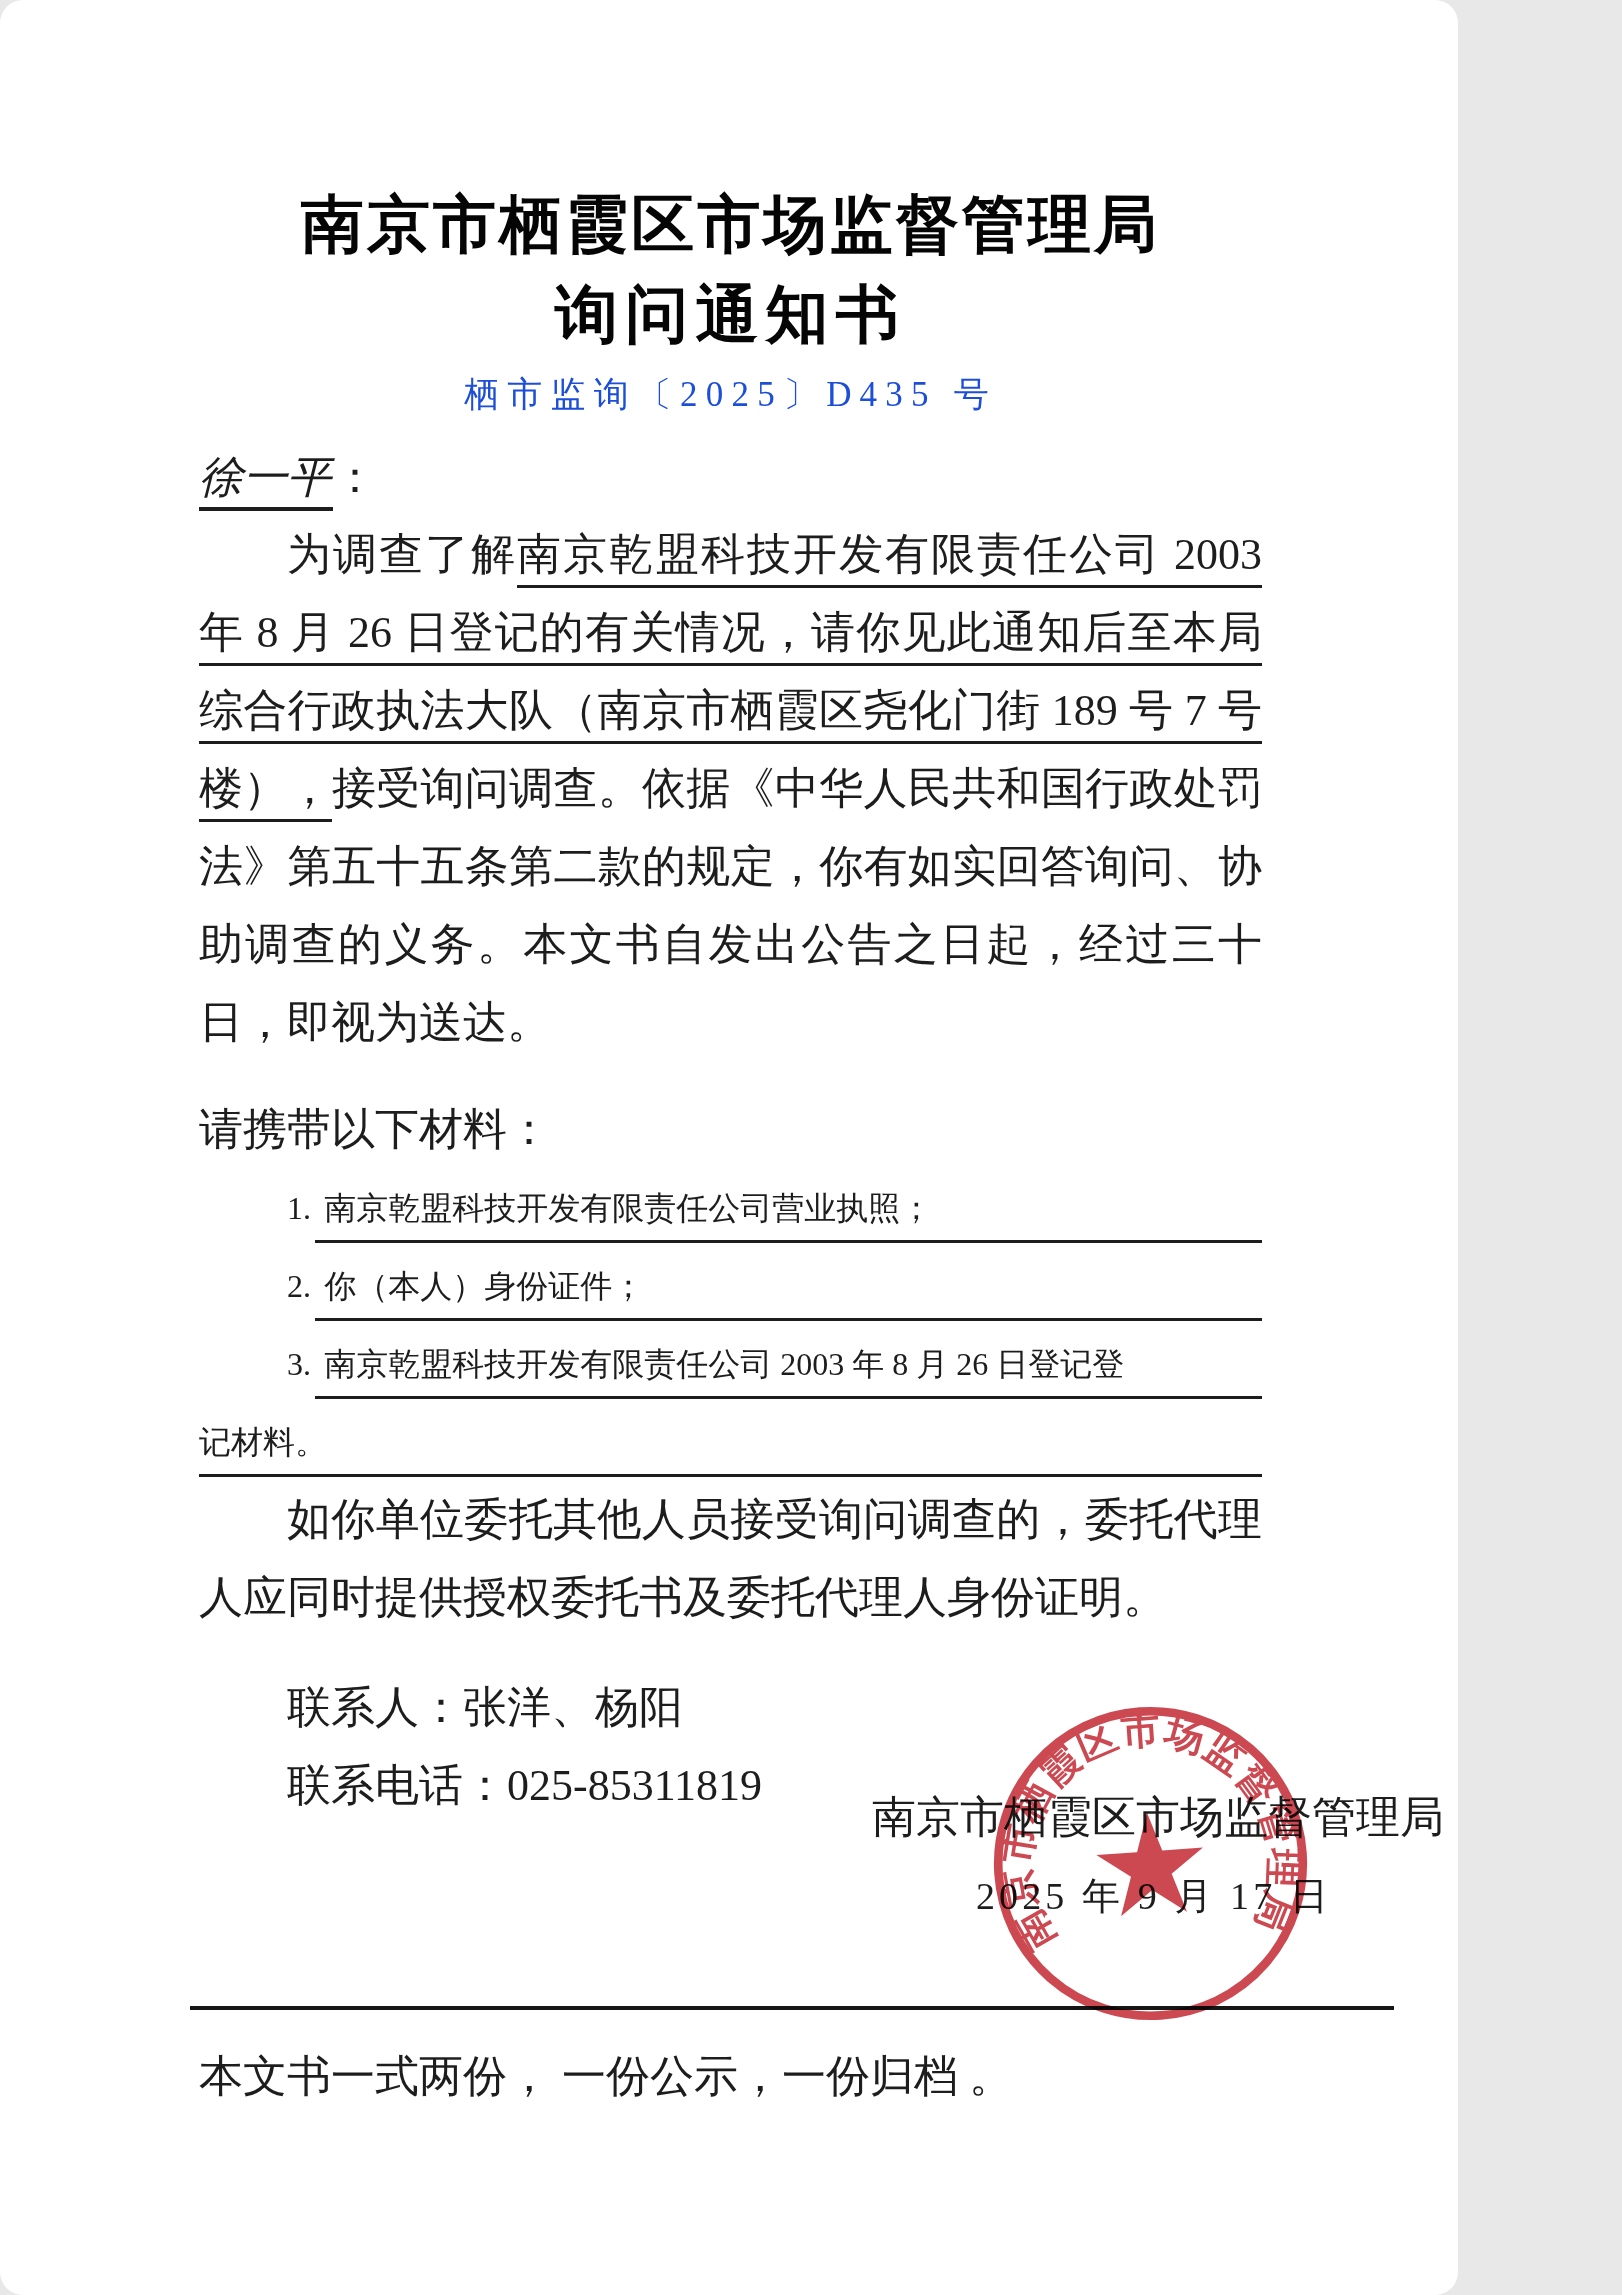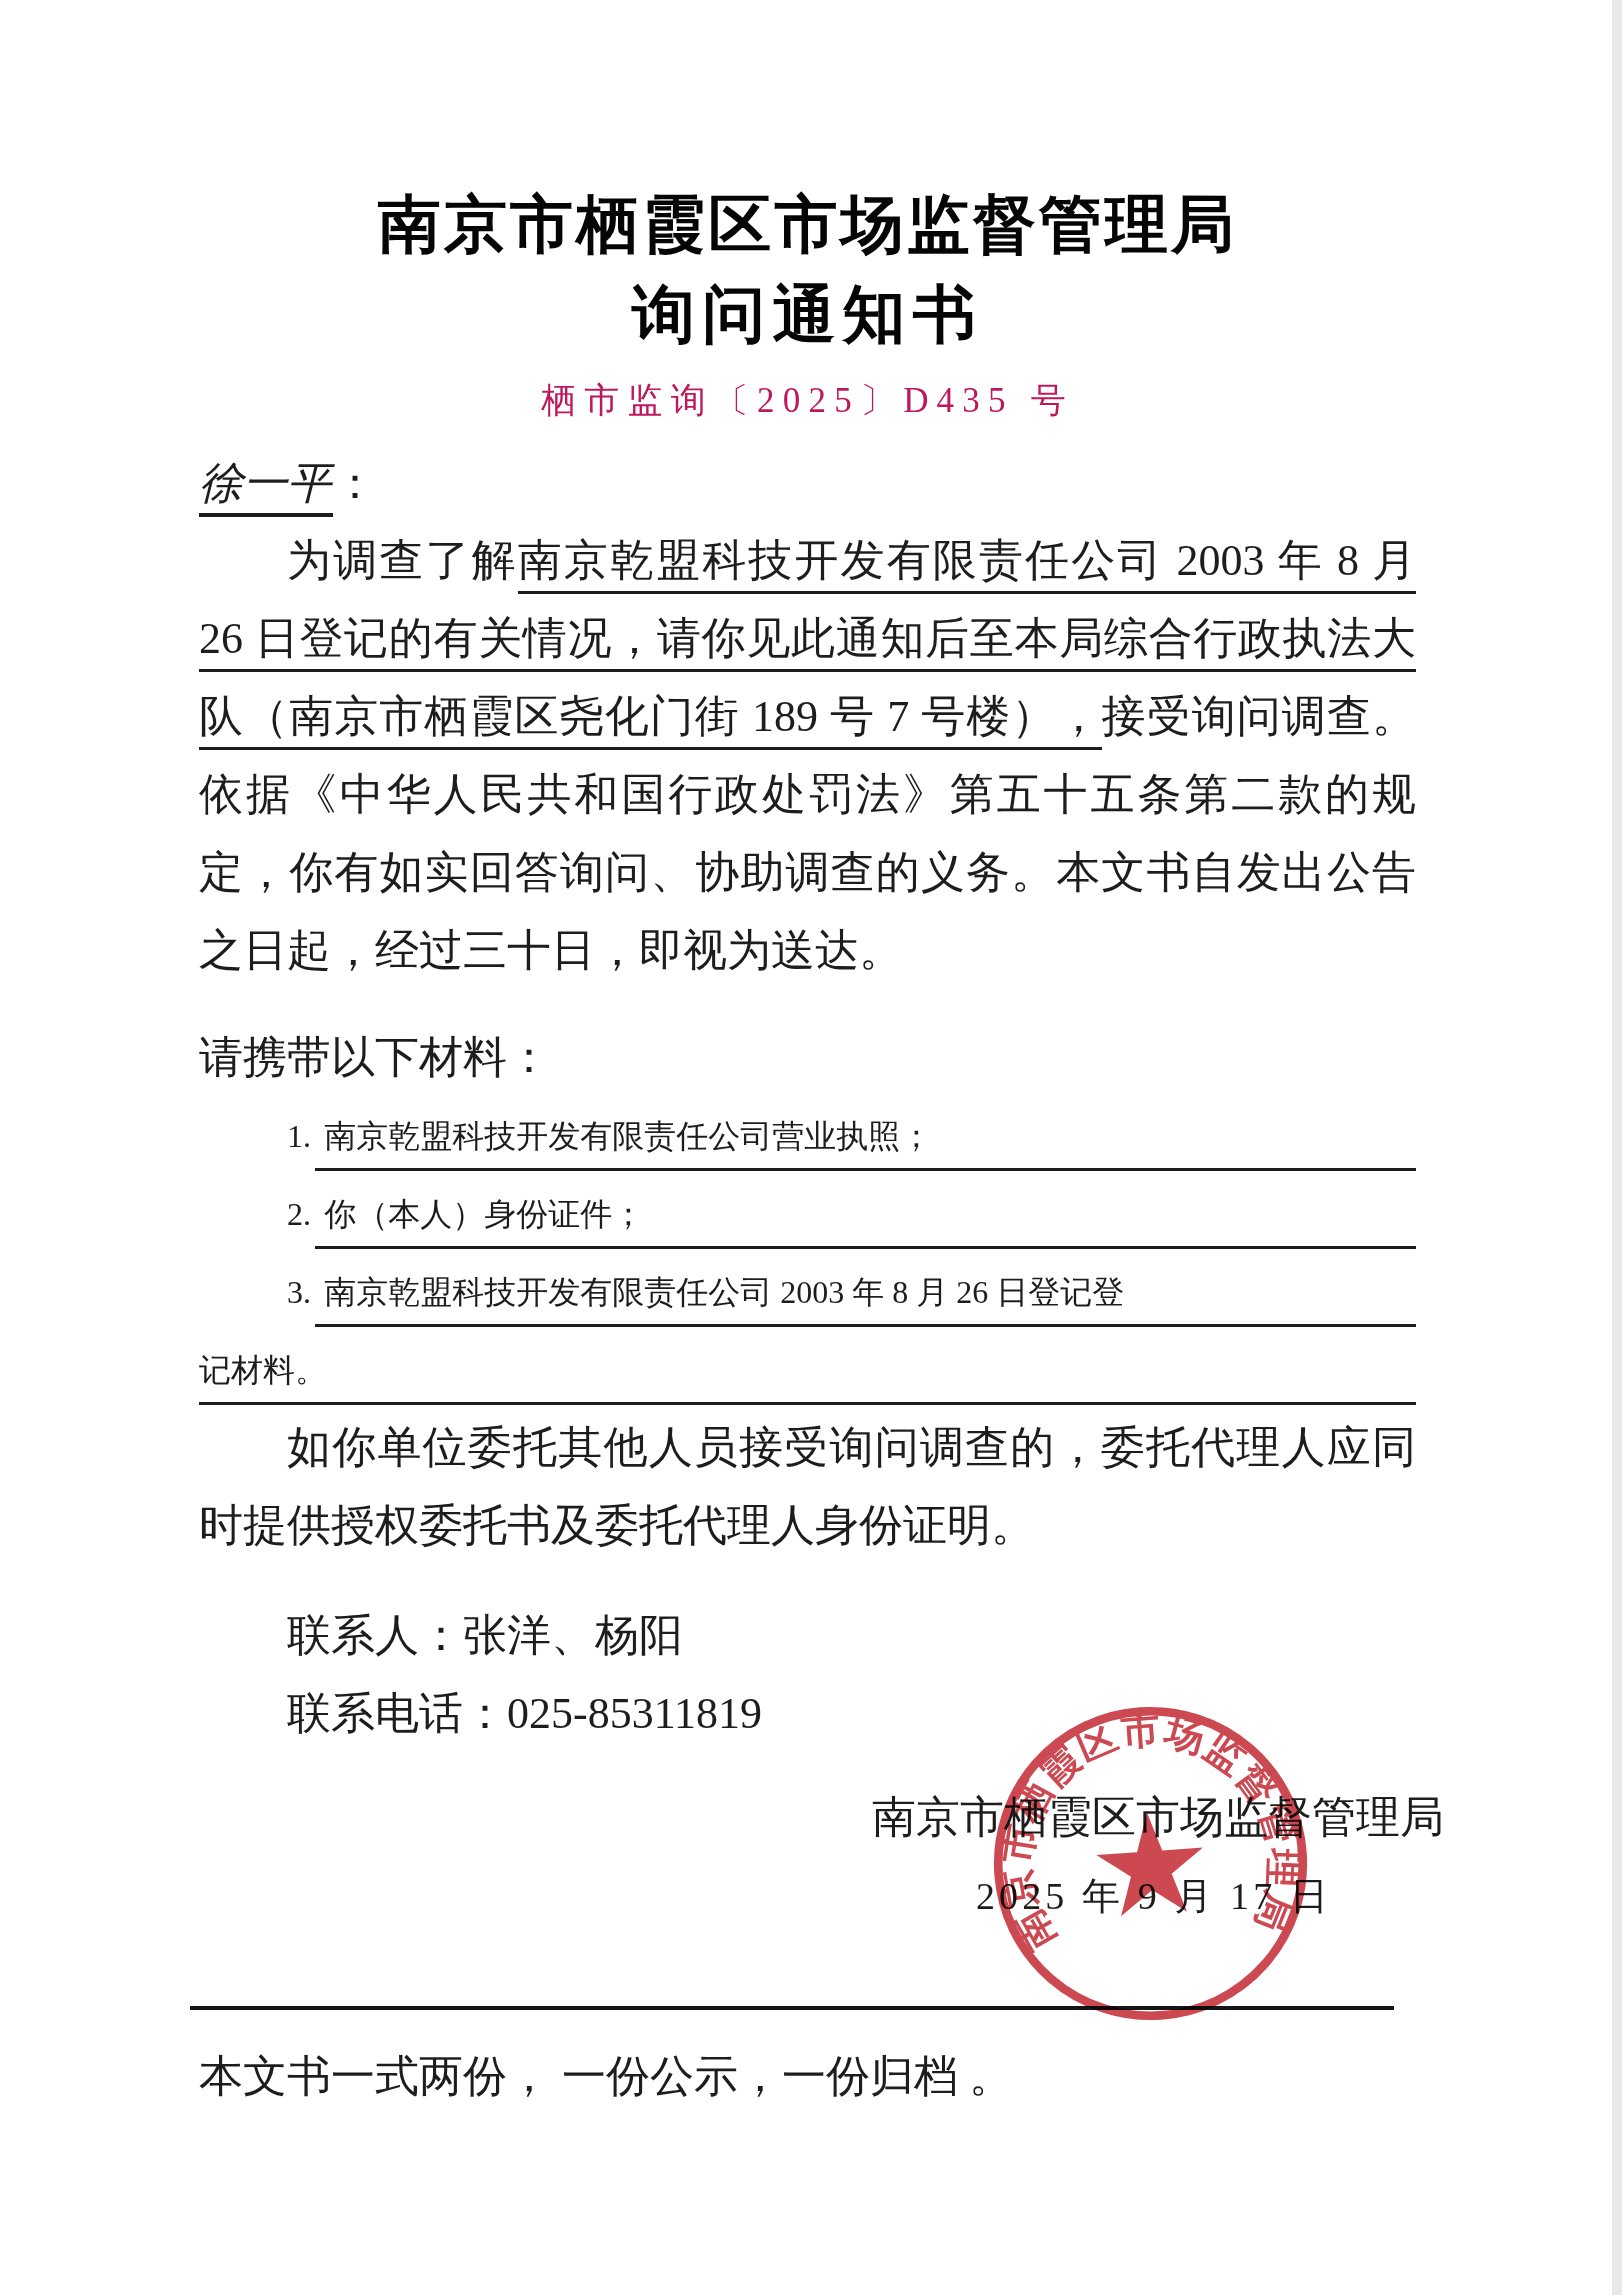--- a/index.html
+++ b/index.html
@@ -1,41 +1,42 @@
 <!DOCTYPE html>
 <html lang="zh" style="font-size:8.2px"><head>
 <meta charset="utf-8">
 <style>
   html,body{margin:0;padding:0;background:#e8e8e8;}
   .page{
     position:relative;
-    width:1612px;height:2295px;
+    width:1458px;height:2295px;
     background:#ffffff;
     color:#1d1d1d;
     font-family:"Liberation Serif", serif;
     overflow:hidden;
+    border-radius:23px;
   }
   .content{padding:180px 196px 0 199px;}
   .title{
     text-align:center;
     font-size:63px;
     line-height:90px;
     font-weight:700;
     color:#050505;
     letter-spacing:3.1px;
     margin:0;
   }
   .title.second{letter-spacing:7.2px;}
   .docno{
     text-align:center;
     font-size:35px;
     line-height:53px;
-    margin-top:14px;
+    margin-top:8px;
     letter-spacing:8.2px;
-    color:#be185d;
+    color:#1d4ed8;
   }
   .salutation{
     margin-top:18.4px;
     font-size:44px;
     line-height:77px;
   }
   .salutation .name{
     border-bottom:4.1px solid #1d1d1d;
     padding-bottom:5.1px;
     padding-right:2px;

